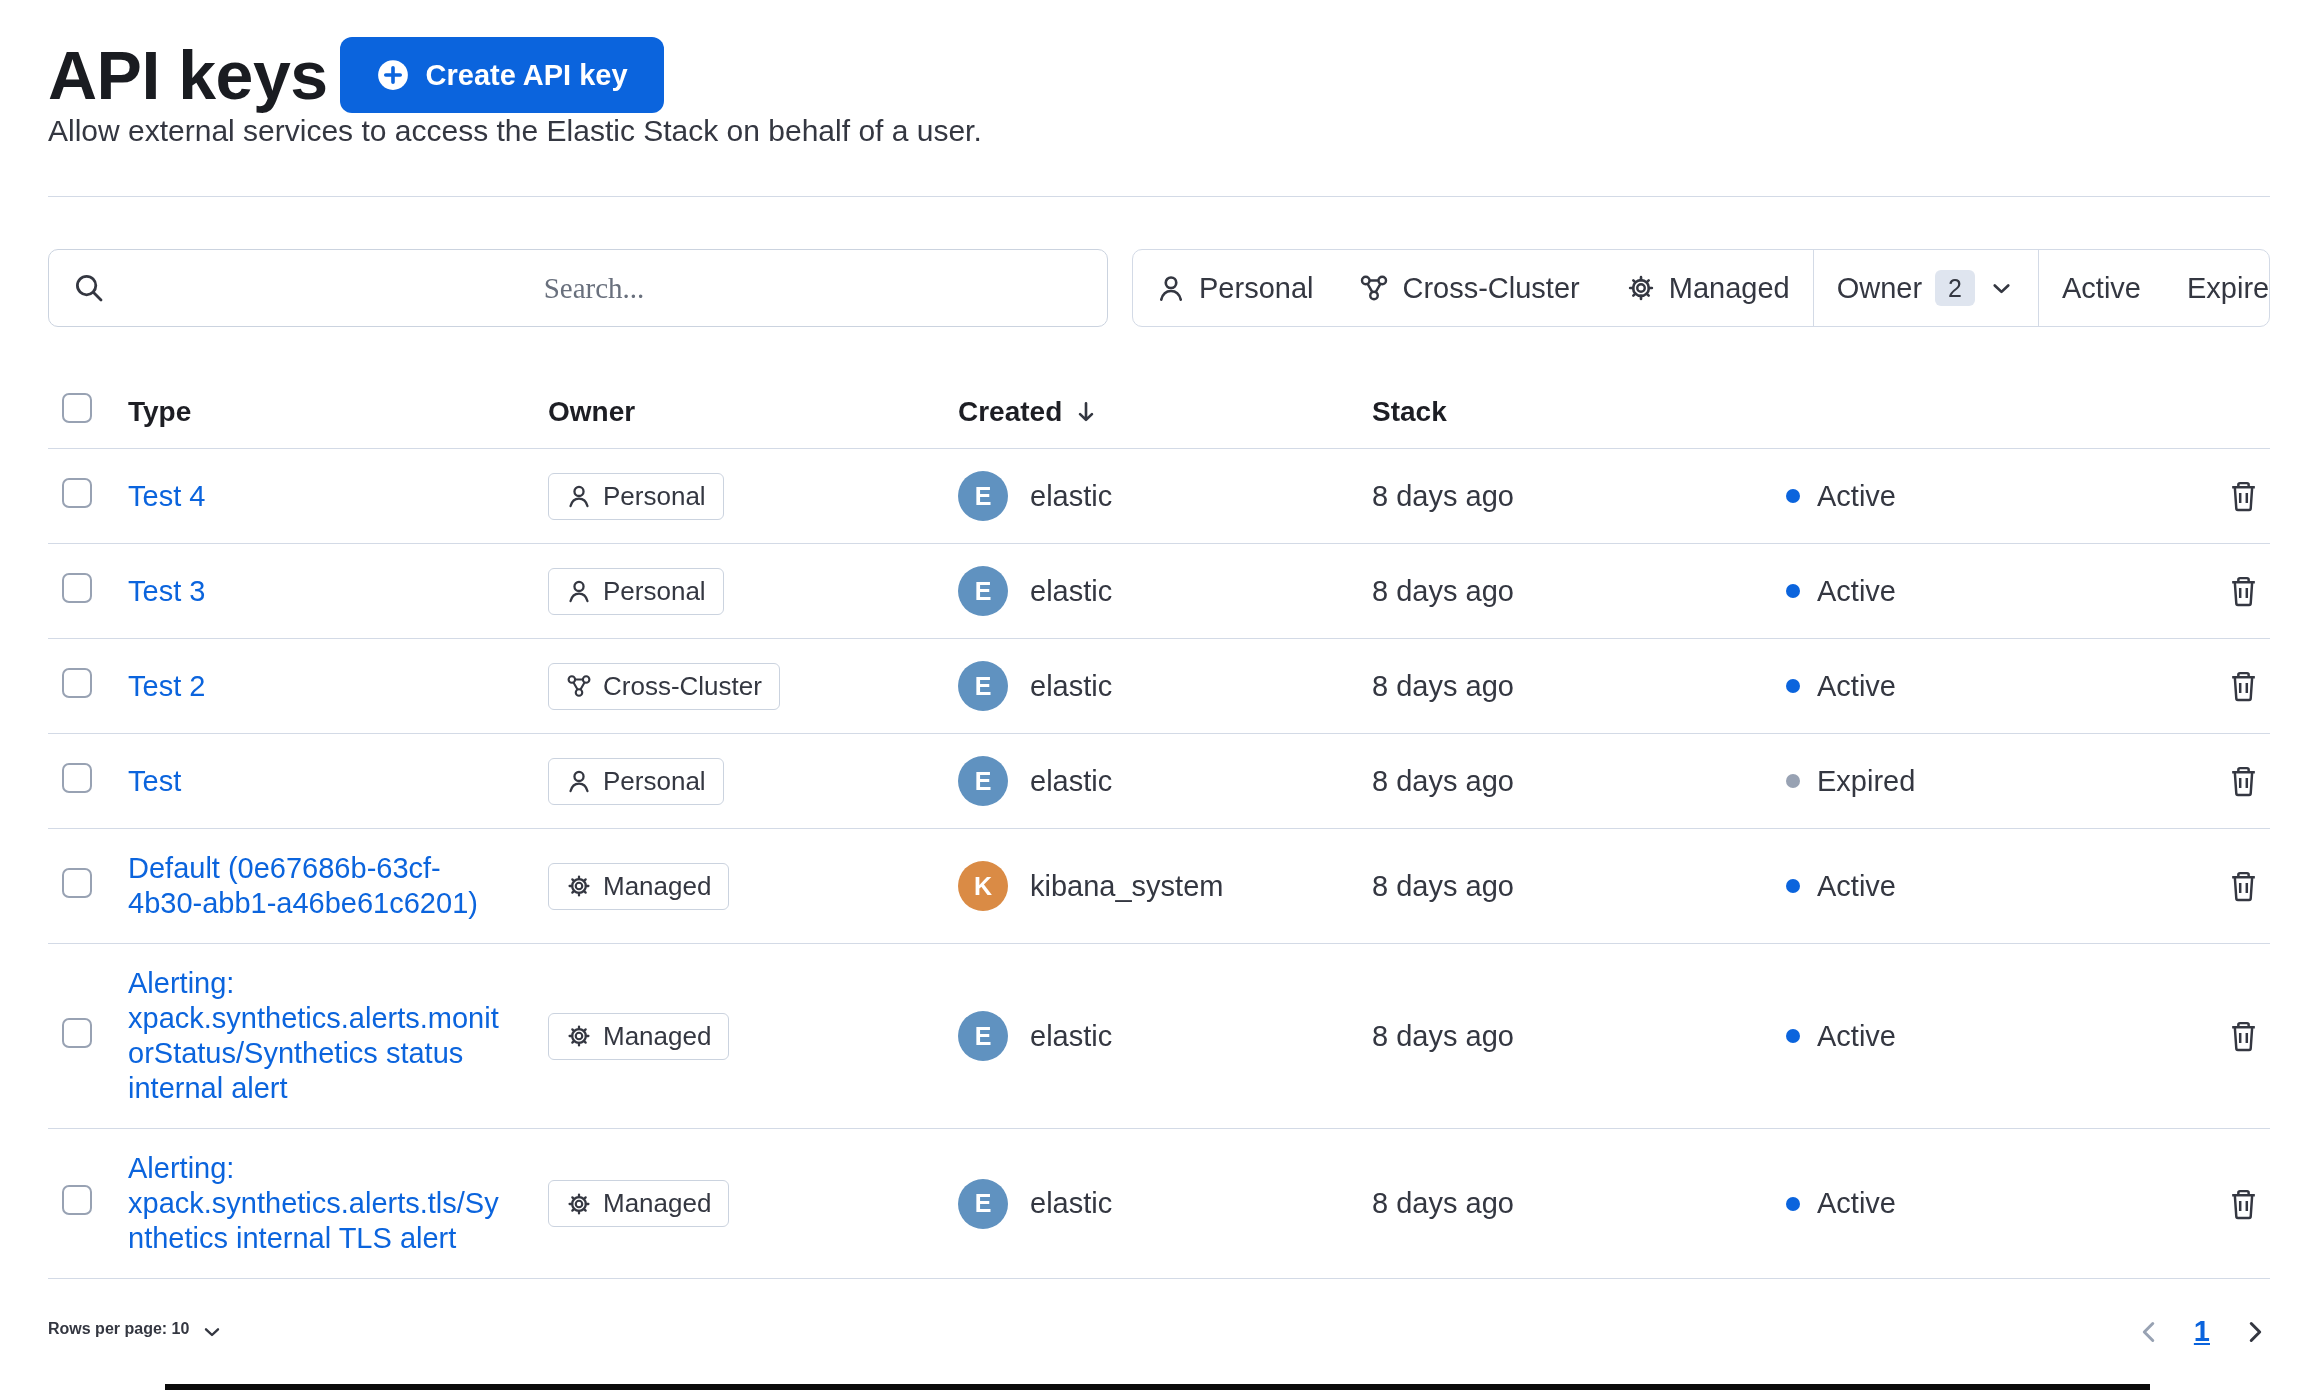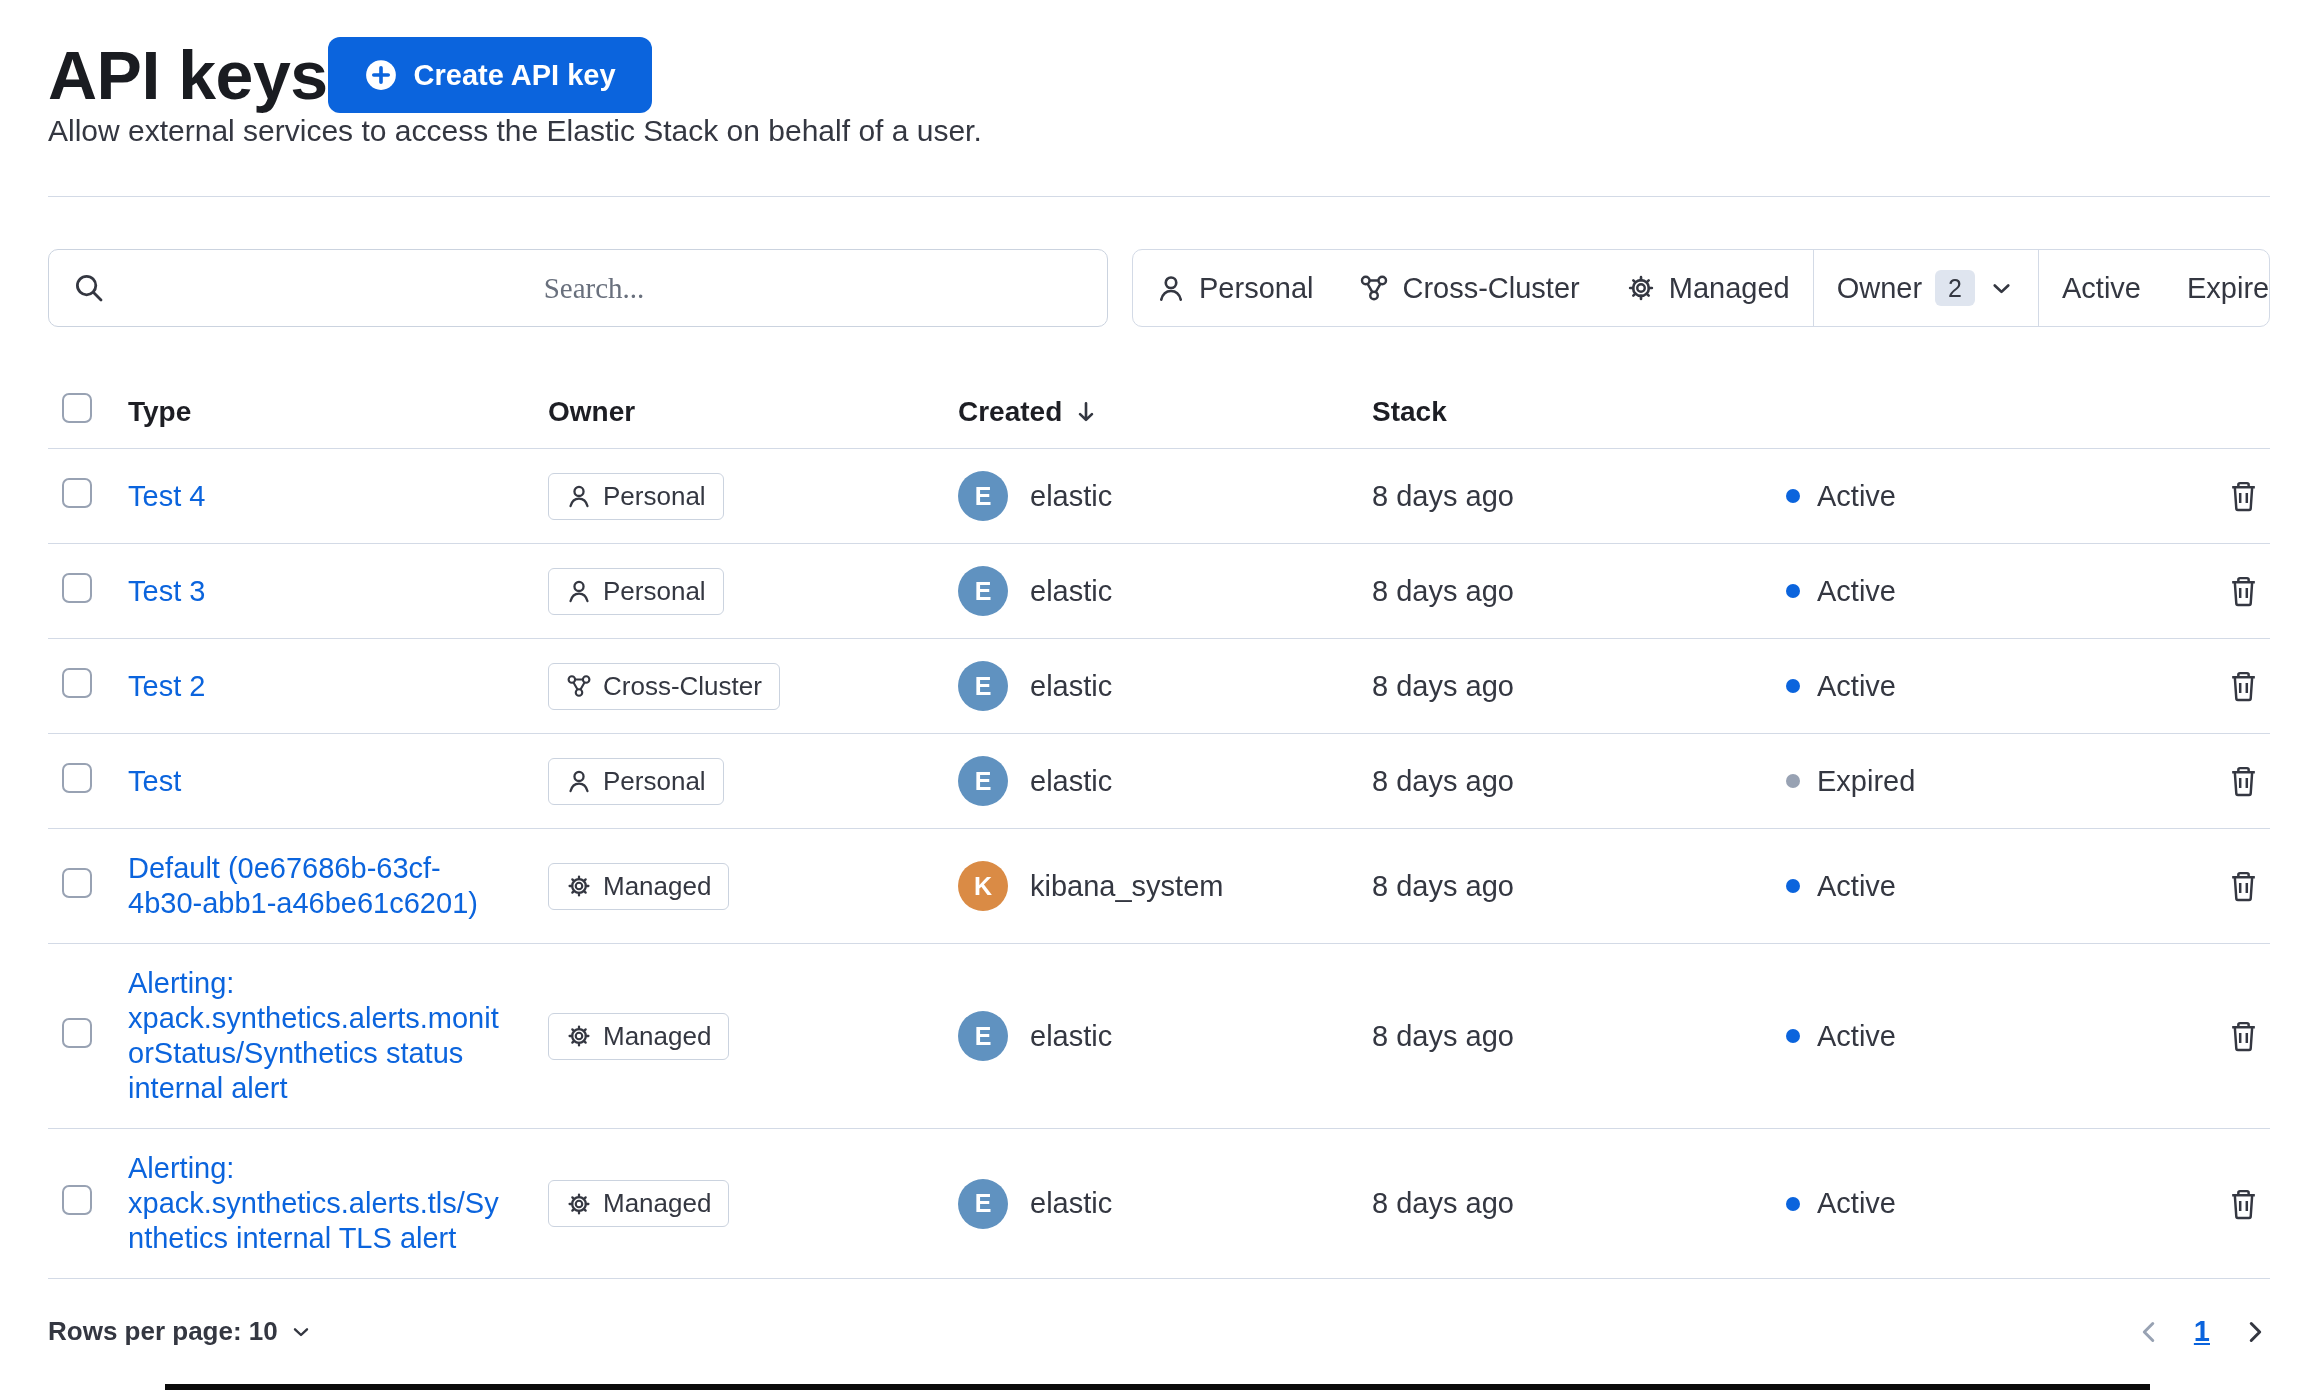--- a/index.html
+++ b/index.html
@@ -14,21 +14,21 @@
   .page { padding: 36px 48px 0 48px; }
 
   
   .header-row { display: flex; justify-content: flex-start; align-items: center; }
   h1.page-title { font-size: 68px; font-weight: 700; color: #1a1c21; letter-spacing: -0.5px; }
   .create-btn {
     display: flex; align-items: center; gap: 16px;
     height: 76px; padding: 0 36px;
     background: var(--primary); color: #fff;
     border: none; border-radius: 12px;
-    font-size: 29px; font-weight: 600; font-family: inherit; cursor: pointer;
+    font-size: 29px; font-weight: 600; font-family: inherit; cursor: pointer; margin-left: 12px;
   }
   .create-btn .icn svg { width: 34px; height: 34px; display: block; }
   .subtitle { font-size: 30px; color: #343741; }
   .divider { border: none; border-top: 1px solid #D3DAE6; margin-top: 48px; }
 
   
   .toolbar { display: flex; gap: 24px; margin-top: 52px; }
   .search-box {
     width: 1060px; height: 78px;
     border: 1px solid #CBD3DF; border-radius: 10px;
@@ -101,23 +101,23 @@
   }
   .status-cell { display: flex; align-items: center; gap: 17px; }
   .status-dot { width: 14px; height: 14px; border-radius: 50%; display: inline-block; }
   .action-cell { text-align: right; padding-right: 4px; }
   .trash-btn { background: none; border: none; cursor: pointer; color: #343741; padding: 6px; }
   .trash-btn .icn svg { width: 33px; height: 33px; display: block; }
 
   
   .footer { display: flex; justify-content: space-between; align-items: center; margin-top: 36px; padding-bottom: 28px; }
   .rows-per-page {
-    display: flex; align-items: center; gap: 11px;
+    display: flex; align-items: flex-start; gap: 11px;
     background: none; border: none; cursor: pointer;
-    font-size: 26px; font-weight: 600; font-family: inherit; color: #343741;
+    font-size: 16px; font-weight: 600; font-family: inherit; color: #343741;
   }
   .rows-per-page .chev svg { width: 24px; height: 24px; }
   .pager { display: flex; align-items: center; gap: 30px; }
   .pager button { background: none; border: none; cursor: pointer; font-family: inherit; }
   .pager-prev svg { width: 30px; height: 30px; color: #98A2B3; display: block; }
   .pager-next svg { width: 30px; height: 30px; color: #343741; display: block; }
   .pager-num { color: var(--primary); font-size: 29px; font-weight: 600; text-decoration: underline; }
 
   .bottom-bar {
     position: absolute; bottom: 0; left: 165px; width: 1985px; height: 6px;

